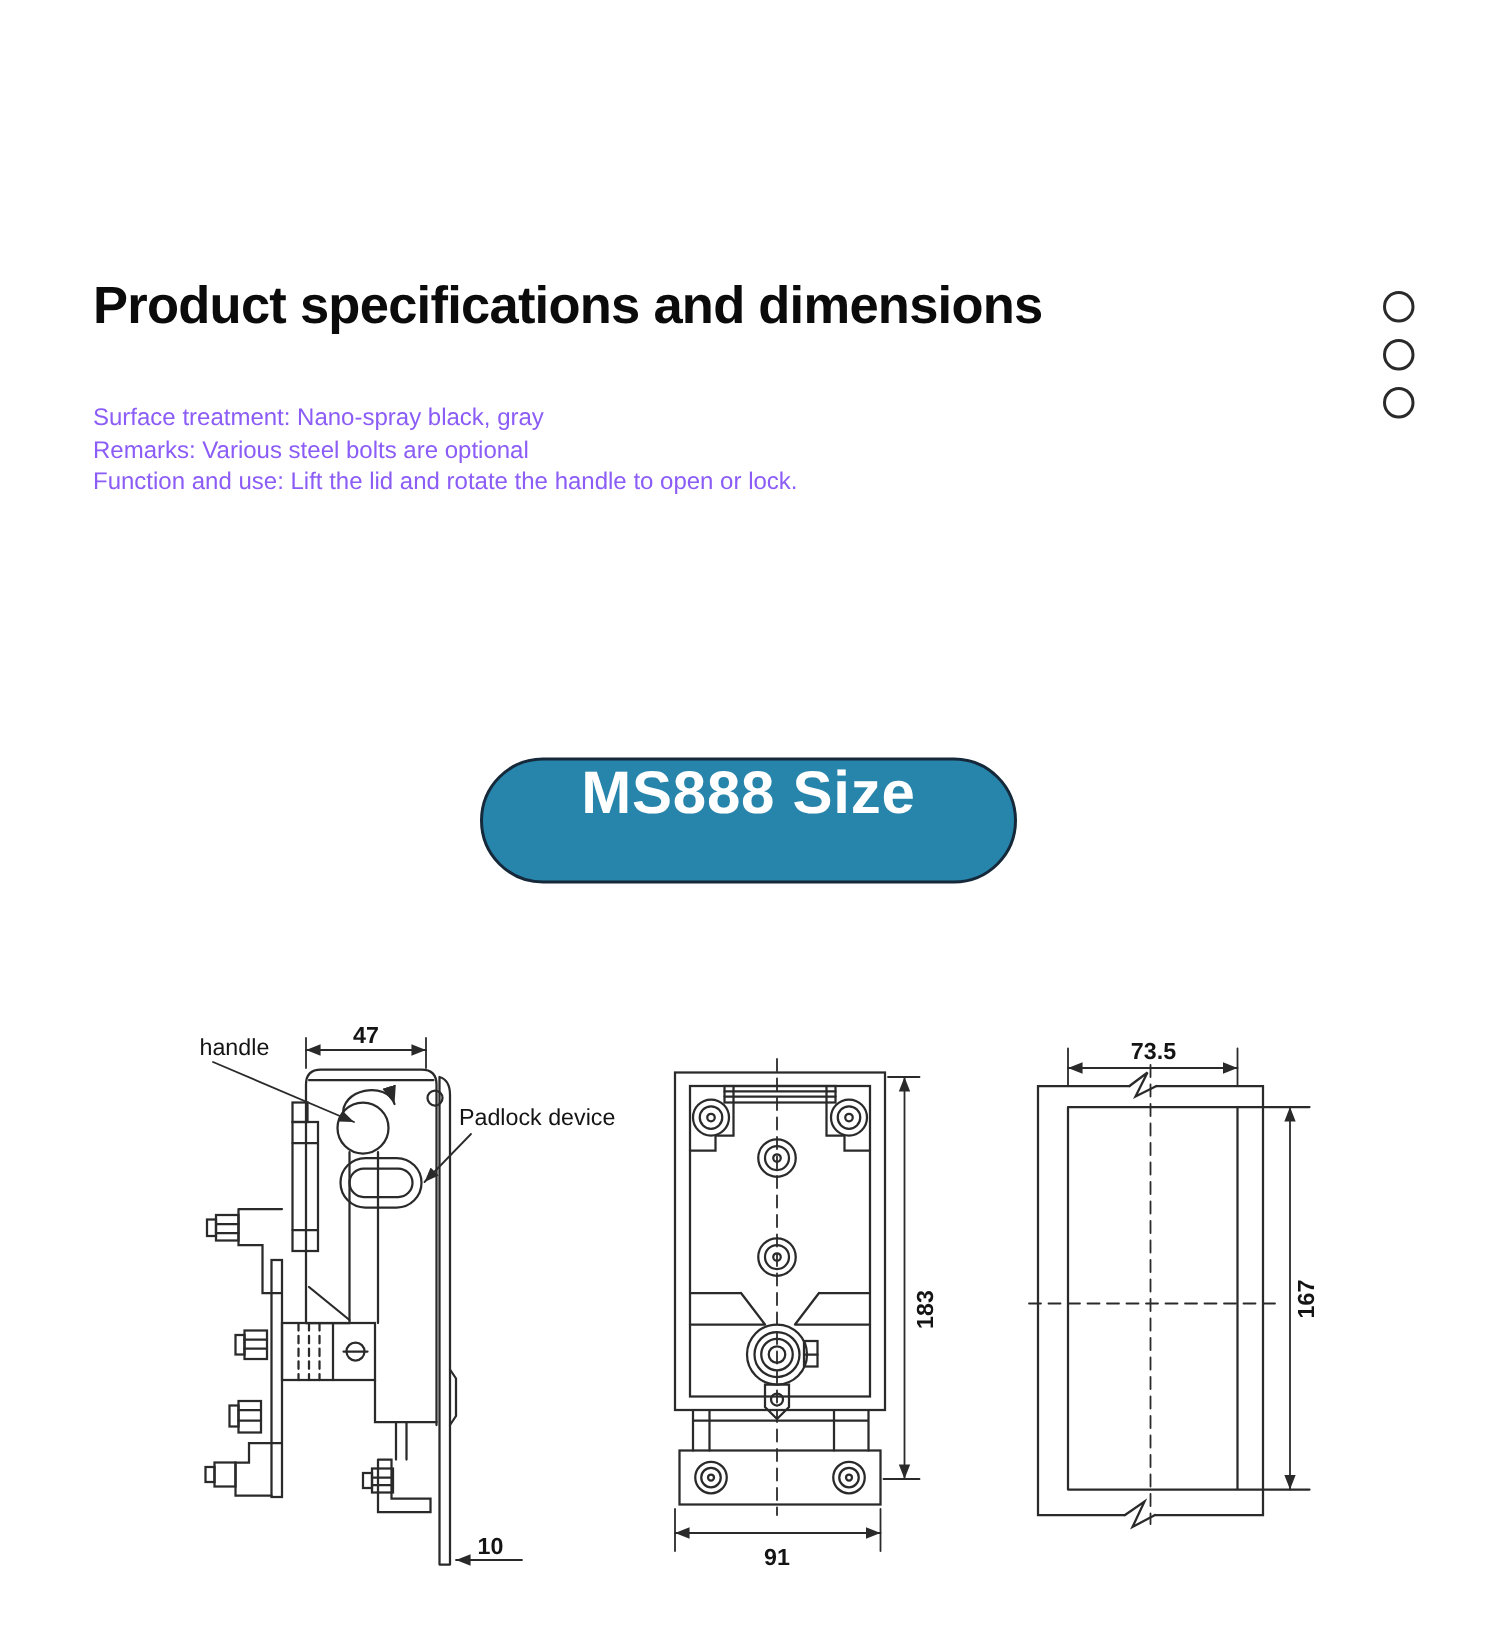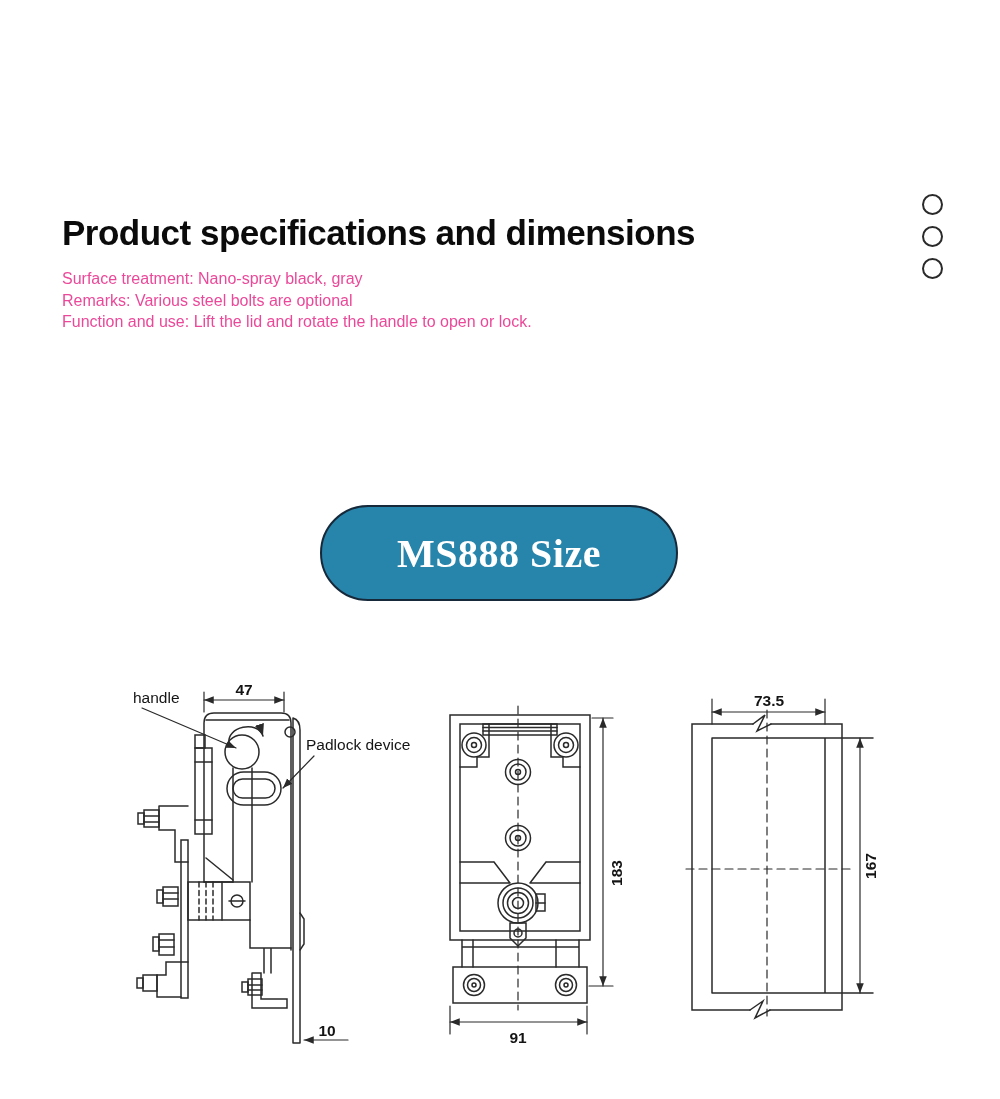--- a/index.html
+++ b/index.html
@@ -2,29 +2,29 @@
 <html><head>
 <meta charset="utf-8">
 <style>
   html,body{margin:0;padding:0;background:#fff;}
   #page{
     position:relative;width:1000px;height:1099px;background:#ffffff;
     font-family:"Liberation Sans", sans-serif;color:#111;overflow:hidden;
   }
   .title{
     position:absolute;left:62px;top:184px;font-size:35px;font-weight:bold;
-    letter-spacing:-0.5px;color:#0b0b0b;white-space:nowrap;margin-top:29px;
+    letter-spacing:-0.5px;color:#0b0b0b;white-space:nowrap;
   }
   .dots{position:absolute;left:922px;top:194px;display:flex;flex-direction:column;gap:11px;}
   .dot{width:17px;height:17px;border:2px solid #2a2a2a;border-radius:50%;background:#fff;}
-  .specs{position:absolute;left:62px;top:268px;font-size:16px;line-height:21.5px;color:#ec4899;}
+  .specs{position:absolute;left:62px;top:268px;font-size:16px;line-height:21.5px;color:#8b5cf6;}
   .badge{
-    position:absolute;left:320px;top:505px;width:358px;height:96px;
+    position:absolute;left:320px;top:505px;width:358px;height:84px;
     background:#2784ab;border:2.5px solid #16293a;border-radius:52px;
-    display:flex;align-items:center;justify-content:center;box-sizing:border-box;font-family:Liberation Serif, serif;
+    display:flex;align-items:flex-start;justify-content:center;box-sizing:border-box;
   }
   .badge span{color:#ffffff;font-size:40px;font-weight:bold;letter-spacing:0.5px;}
   .drawings{position:absolute;left:0;top:660px;width:1000px;height:420px;}
   svg text{font-family:"Liberation Sans", sans-serif;fill:#141414;}
   .dimtxt{font-size:15.5px;font-weight:600;}
   .lbltxt{font-size:15.5px;font-weight:400;}
 </style>
 </head>
 <body>
 

